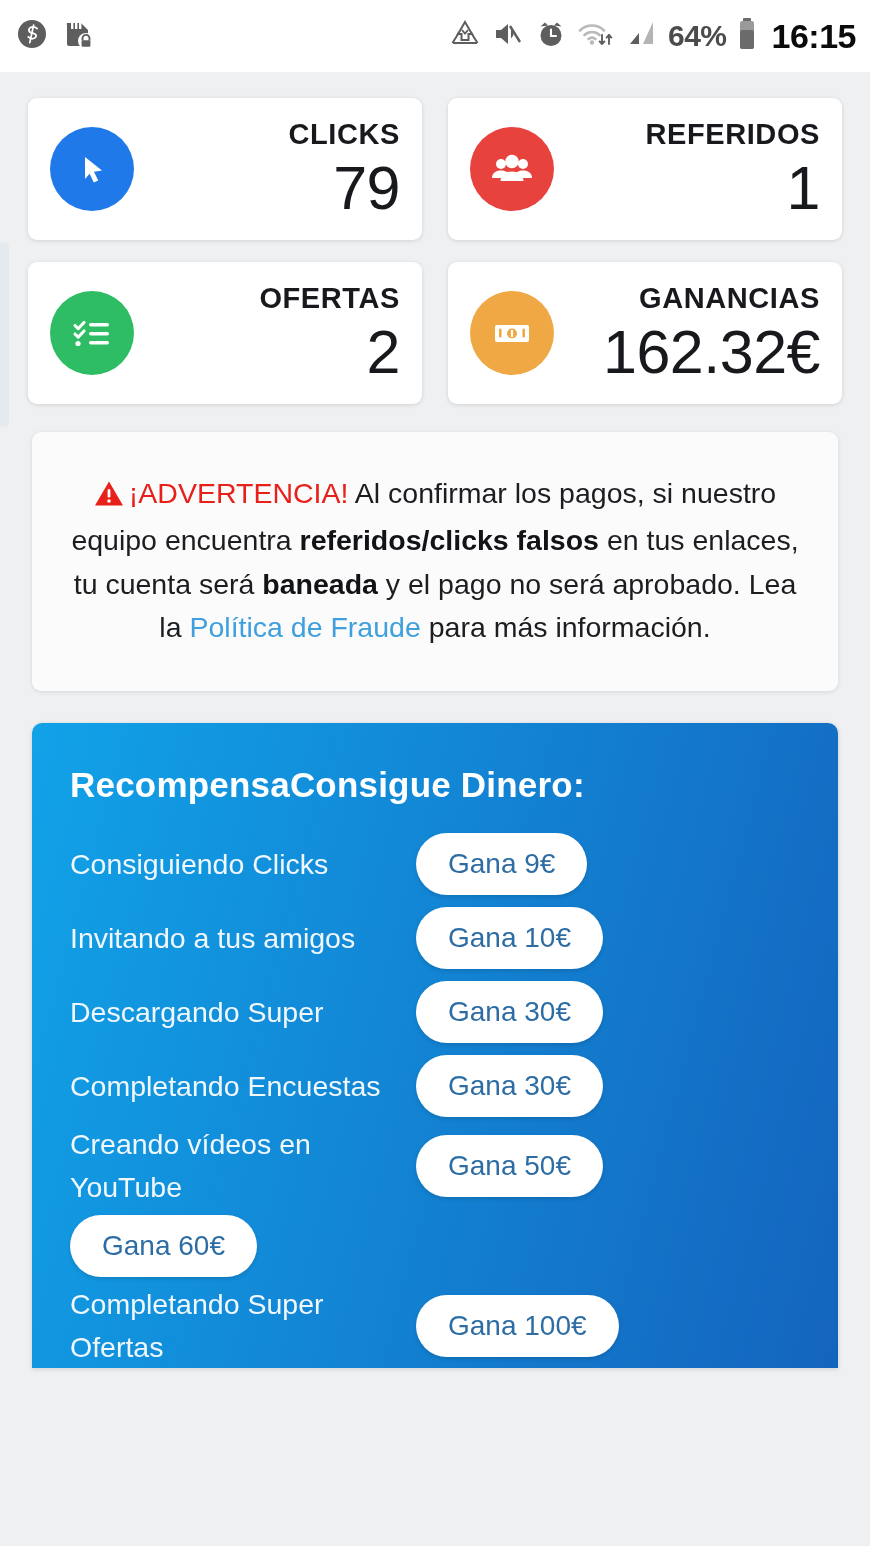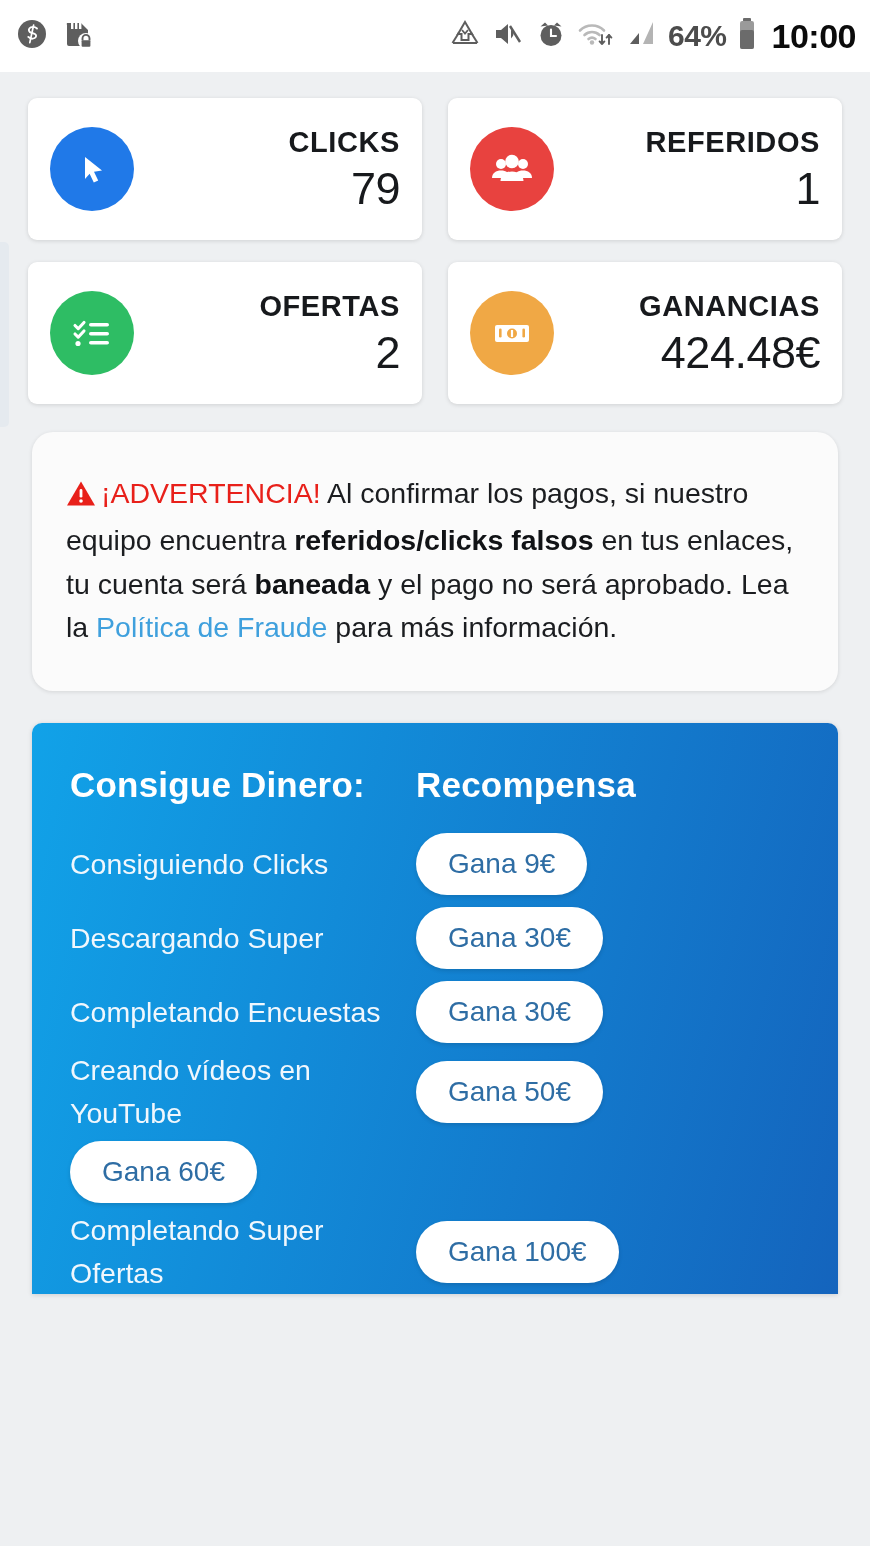--- a/index.html
+++ b/index.html
@@ -123,34 +123,35 @@
     align-items: flex-end;
     line-height: 1;
   }
   .stat-label {
     font-size: 29px;
     font-weight: bold;
     color: #17191c;
     letter-spacing: .6px;
   }
   .stat-value {
-    font-size: 45px;
+    font-size: 61px;
     font-weight: 300;
     color: #17191c;
     margin-top: 9px;
     letter-spacing: -0.5px;
   }
 
   
   #warning-card {
     margin: 28px 32px 0 32px;
     background: #fbfbfb;
-    border-radius: 21px;
+    border-radius: 9px;
     padding: 40px 34px 42px 34px;
     box-shadow: 0 1px 4px rgba(0,0,0,.11);
+    text-align: center;
   }
   #warning-text {
     font-size: 28.5px;
     line-height: 1.52;
     color: #1b1d20;
   }
   .warn-icon-inline {
     display: inline-block;
     vertical-align: -4px;
     margin-right: 5px;
@@ -270,21 +271,21 @@
       </svg>
     </span>
     <span class="sb-battery-pct">64%</span>
     <span class="sb-icon">
       <svg width="22" height="34" viewBox="0 0 22 34">
         <rect x="7" y="1" width="8" height="3.5" rx="1" fill="#6b6b6b"></rect>
         <rect x="4" y="4" width="14" height="28" rx="2.2" fill="#9a9a9a"></rect>
         <rect x="4" y="13" width="14" height="19" rx="2.2" fill="#6b6b6b"></rect>
       </svg>
     </span>
-    <span class="sb-time">10:00</span>
+    <span class="sb-time">16:15</span>
   </div>
 </div>
 
 <div id="page">
 
   <div id="left-edge-sliver"></div>
 
 
   <div id="stats-grid">
 
@@ -339,49 +340,53 @@
         <svg width="46" height="40" viewBox="0 0 46 40">
           <rect x="6" y="12" width="34" height="17" rx="2" fill="#ffffff"></rect>
           <circle cx="23" cy="20.5" r="5" fill="#f0a845"></circle>
           <rect x="21.9" y="17" width="2.2" height="7" fill="#ffffff"></rect>
           <rect x="10" y="15.5" width="2.6" height="9" rx="1.3" fill="#f0a845"></rect>
           <rect x="33.4" y="15.5" width="2.6" height="9" rx="1.3" fill="#f0a845"></rect>
         </svg>
       </div>
       <div class="stat-text">
         <span class="stat-label">GANANCIAS</span>
-        <span class="stat-value">424.48€</span>
+        <span class="stat-value">162.32€</span>
       </div>
     </div>
 
   </div>
 
   <div id="warning-card">
     <div id="warning-text">
       <span class="warn-icon-inline">
         <svg width="30" height="27" viewBox="0 0 30 27">
           <path d="M15 1.5 L29 25.5 H1 Z" fill="#e8201a"></path>
           <rect x="13.6" y="9" width="2.8" height="8.6" rx="1.4" fill="#ffffff"></rect>
           <circle cx="15" cy="21" r="1.8" fill="#ffffff"></circle>
         </svg>
       </span><span class="warn-head">¡ADVERTENCIA!</span><span> Al confirmar los pagos, si nuestro equipo encuentra </span><span class="warn-bold">referidos/clicks falsos</span><span> en tus enlaces, tu cuenta será </span><span class="warn-bold">baneada</span><span> y el pago no será aprobado. Lea la </span><a class="warn-link" href="#" style="text-decoration:none">Política de Fraude</a><span> para más información.</span>
     </div>
   </div>
 
   <div id="rewards-panel" style="background: linear-gradient(105deg, rgb(17, 162, 232) 0%, rgb(20, 100, 189) 100%);">
     <div id="rewards-head">
+      <div class="rewards-head-cell">Recompensa</div>
       <div class="rewards-head-cell" id="rewards-head-task">Consigue Dinero:</div>
-      <div class="rewards-head-cell">Recompensa</div>
     </div>
 
     <div class="reward-row">
       <div class="reward-task">Consiguiendo Clicks</div>
       <div class="reward-pill">Gana 9€</div>
     </div>
     <div class="reward-row">
+      <div class="reward-task">Invitando a tus amigos</div>
+      <div class="reward-pill">Gana 10€</div>
+    </div>
+    <div class="reward-row">
       <div class="reward-task">Descargando Super</div>
       <div class="reward-pill">Gana 30€</div>
     </div>
     <div class="reward-row">
       <div class="reward-task">Completando Encuestas</div>
       <div class="reward-pill">Gana 30€</div>
     </div>
     <div class="reward-row">
       <div class="reward-task">Creando vídeos en YouTube</div>
       <div class="reward-pill">Gana 50€</div>

